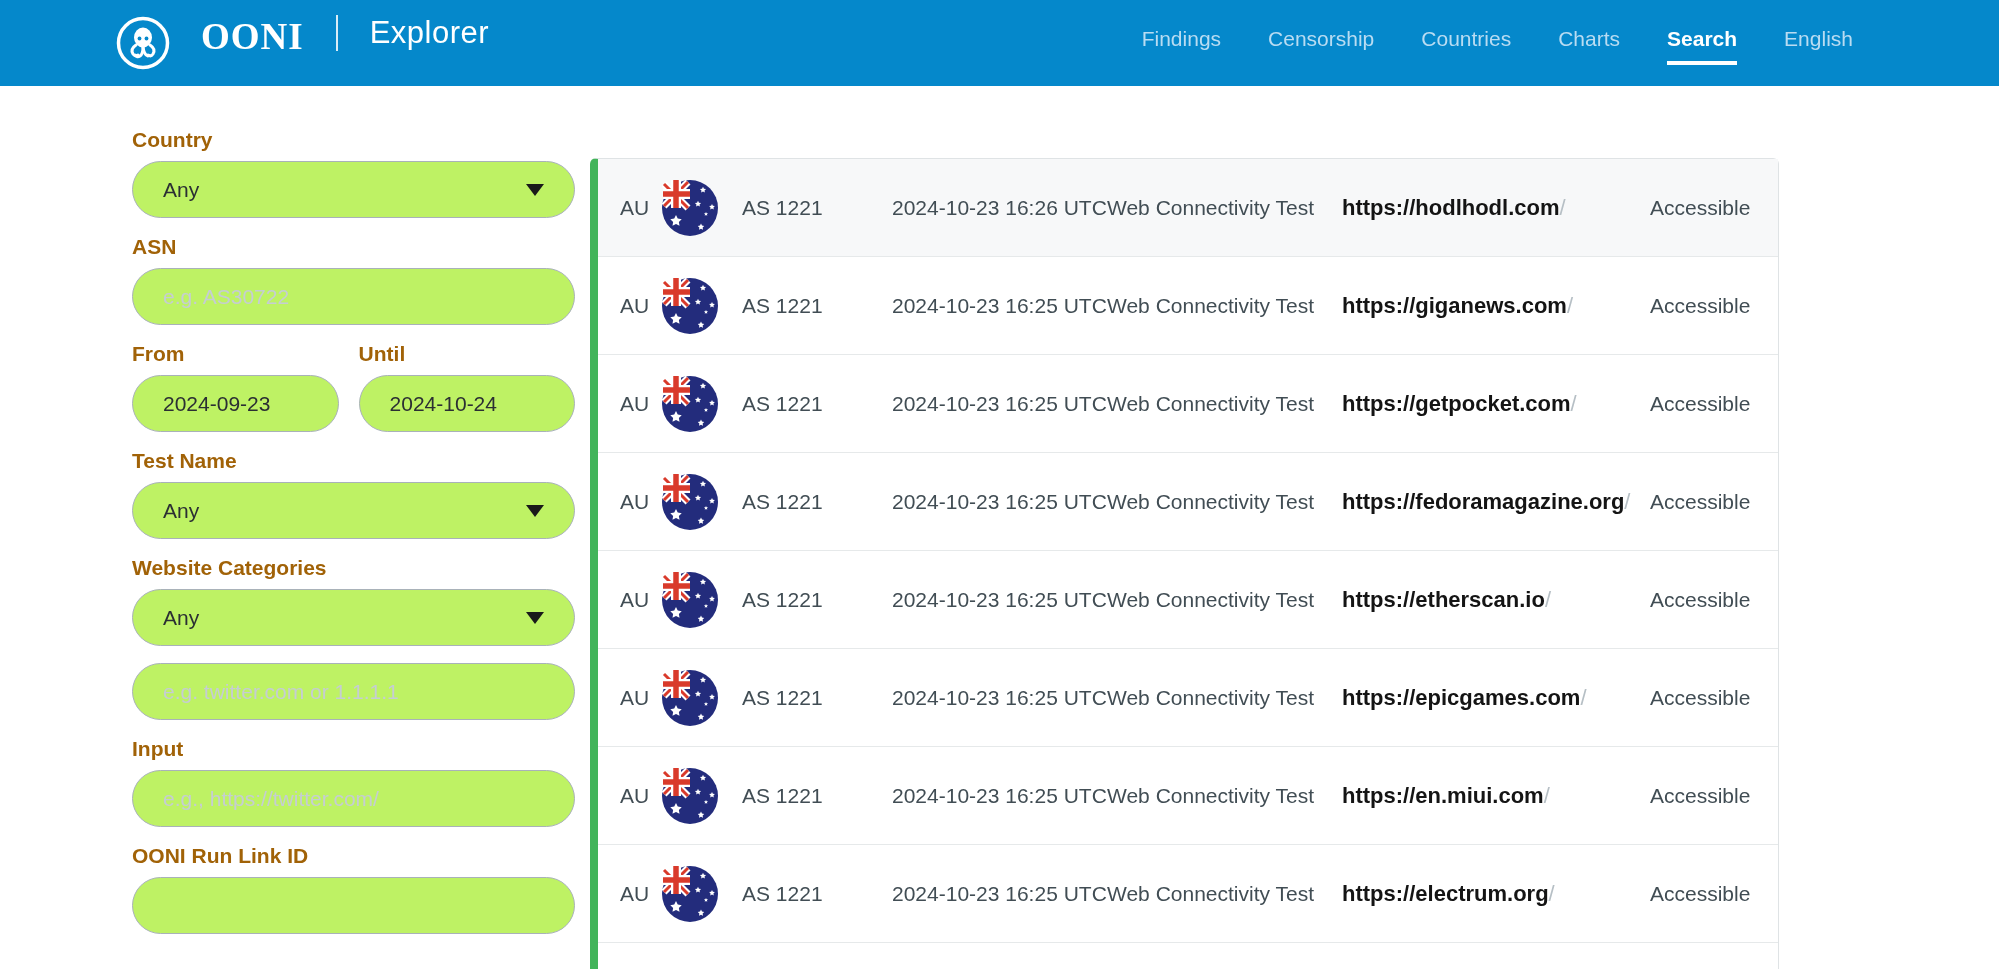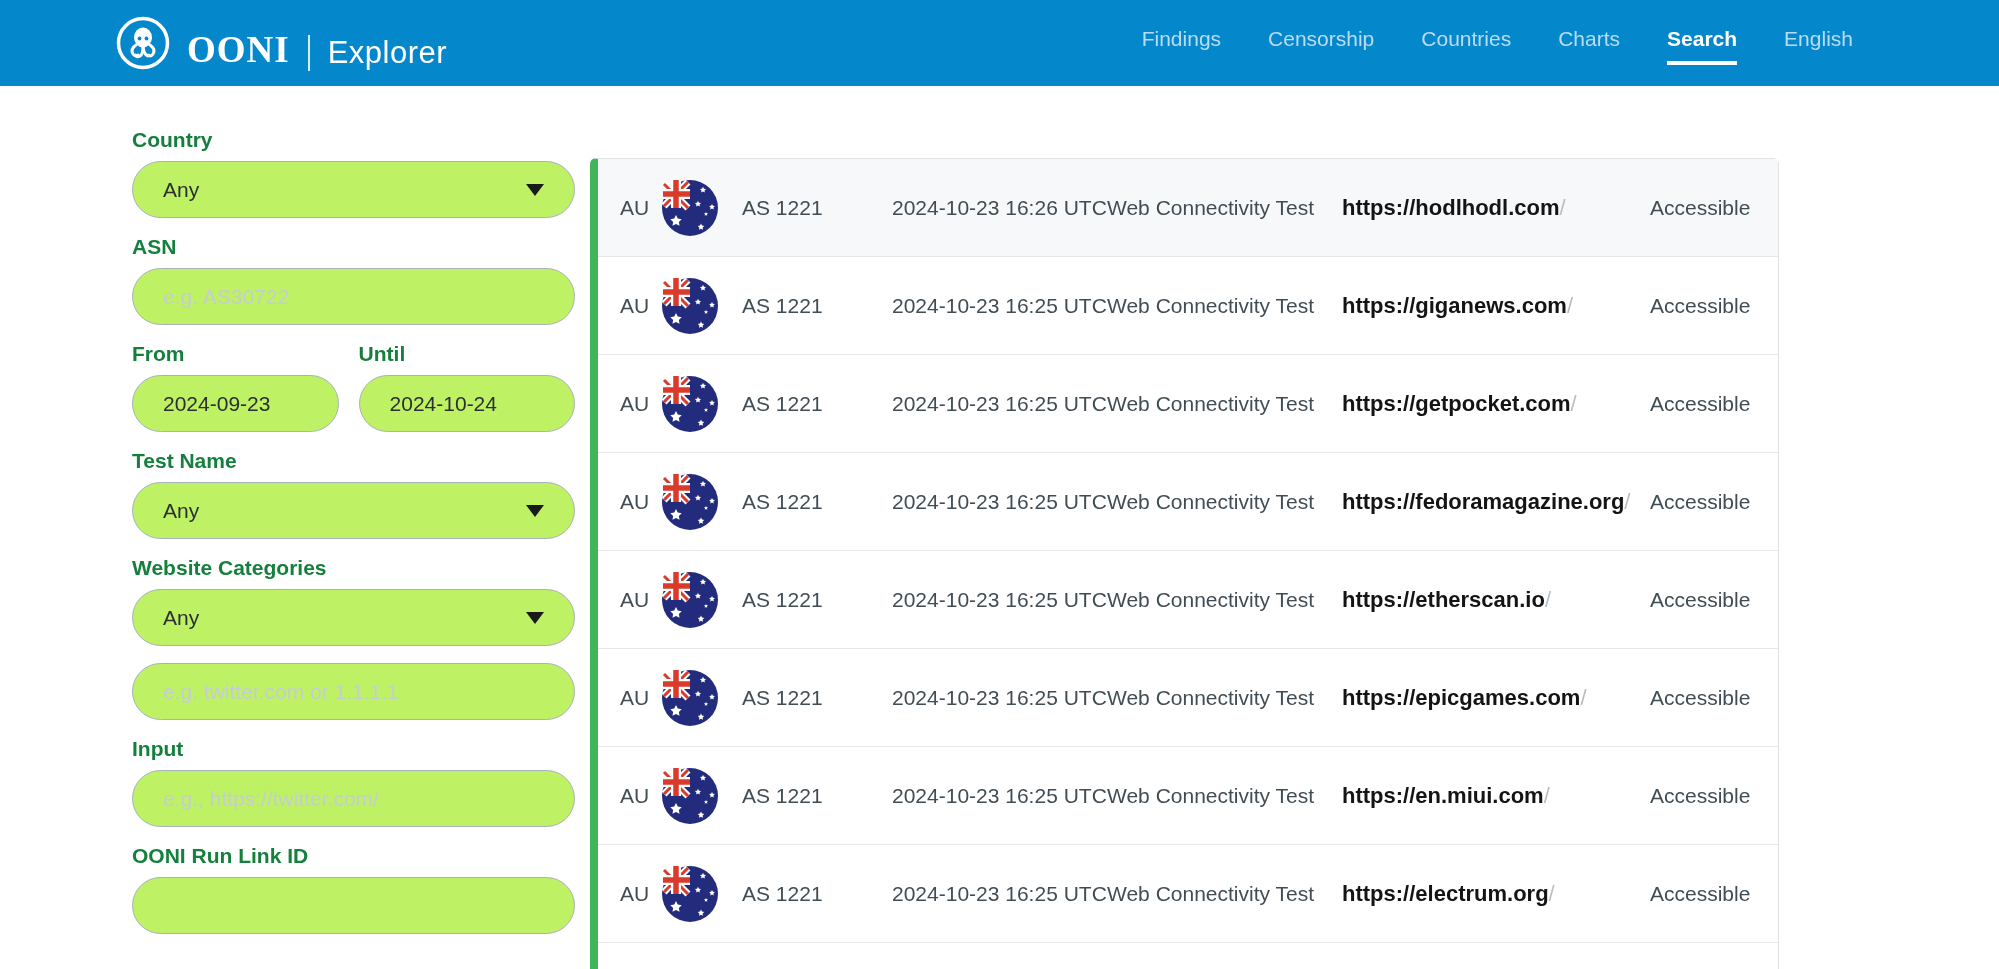--- a/index.html
+++ b/index.html
@@ -4,37 +4,37 @@
 <style>
   * { margin:0; padding:0; box-sizing:border-box; }
   html,body { width:1999px; height:969px; overflow:hidden; background:#ffffff;
               font-family:"Liberation Sans", sans-serif; }
   .page { position:relative; width:1999px; height:969px; }
 
   
   header { position:absolute; top:0; left:0; width:100%; height:86px;
            background:#0588cb; display:flex; align-items:center;
            justify-content:space-between; padding:0 146px 0 115px; }
-  .brand { display:flex; align-items:flex-end; gap:16px; }
+  .brand { display:flex; align-items:flex-start; gap:30px; }
   .brand svg { display:block; }
   .brand-ooni { font-family:"Liberation Serif", serif; font-weight:700;
                 font-size:37px; color:#fff; letter-spacing:1px; }
   .brand-divider { width:2px; height:36px; background:rgba(255,255,255,.85); margin:0 2px; }
   .brand-product { font-size:31px; font-weight:300; color:#fff; letter-spacing:.5px; }
 
   nav { display:flex; align-items:flex-start; gap:47px;margin-left:20px; }
   .nav-item { font-size:21px; color:#b9dcf2; text-decoration:none; cursor:pointer;
               padding-bottom:4px; border-bottom:4px solid transparent; }
   .nav-item.active { color:#ffffff; font-weight:700; border-bottom:4px solid #ffffff;
                      padding-bottom:10px; margin-bottom:-14px; }
 
   
   .sidebar { position:absolute; left:132px; top:128px; width:443px; }
   .field { margin-bottom:17px; }
-  .field-label { display:block; font-size:21px; font-weight:700; color:#15803d;
+  .field-label { display:block; font-size:21px; font-weight:700; color:#a16207;
                  margin-bottom:9px; }
   .control { width:100%; height:57px; border:1.5px solid #a9b2b9; border-radius:29px;
              background:#bef264; font-family:"Liberation Sans", sans-serif;
              font-size:21px; color:#2b2f33; padding:0 30px; outline:none; }
   .control::placeholder { color:#c5cdd3; opacity:1; }
   .select { display:flex; align-items:center; justify-content:space-between;
             cursor:pointer; }
   .chevron { width:0; height:0; border-left:9px solid transparent;
              border-right:9px solid transparent; border-top:12px solid #1a1a1a; }
   .date-row { display:flex; gap:20px; margin-bottom:17px; }

